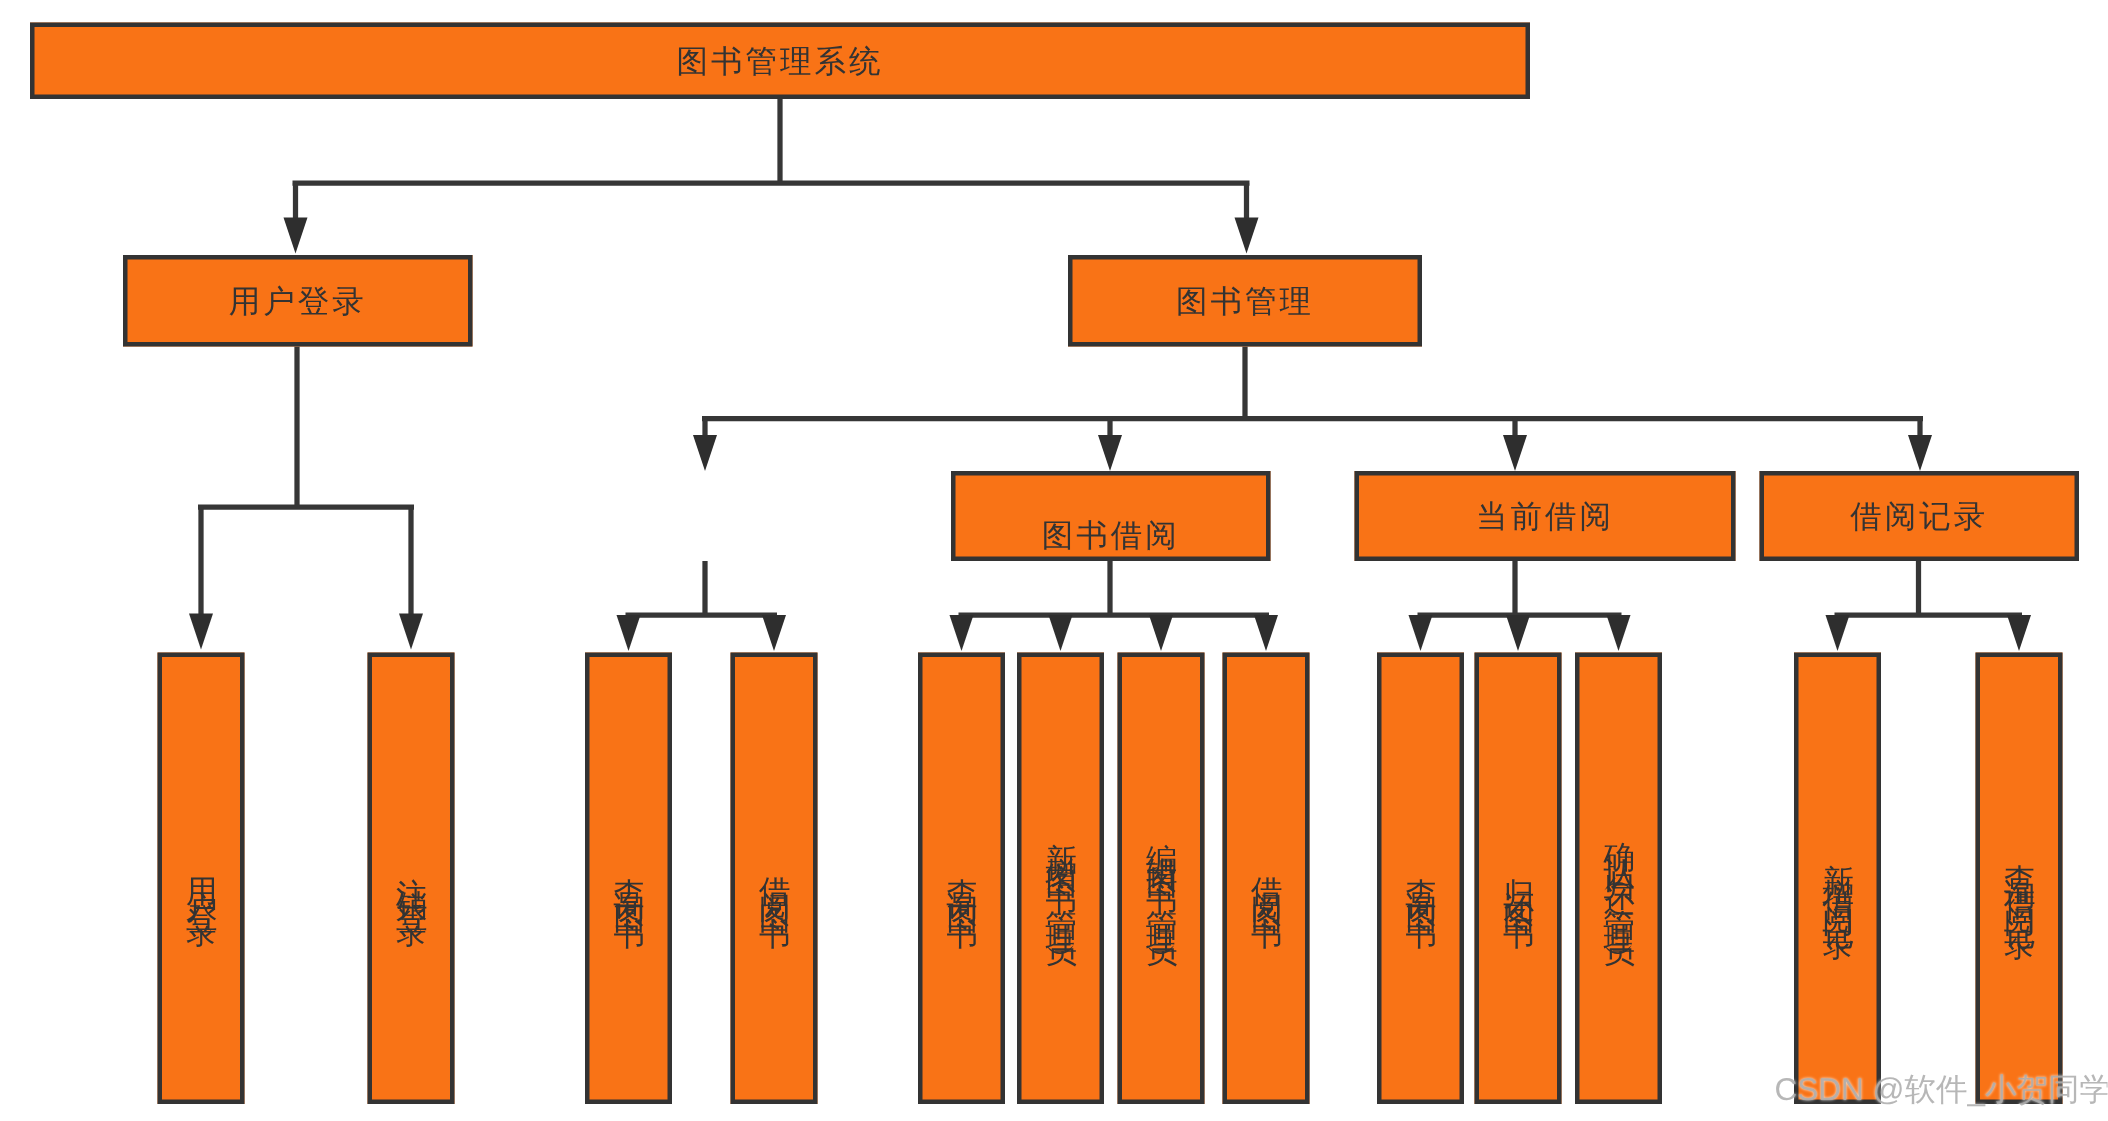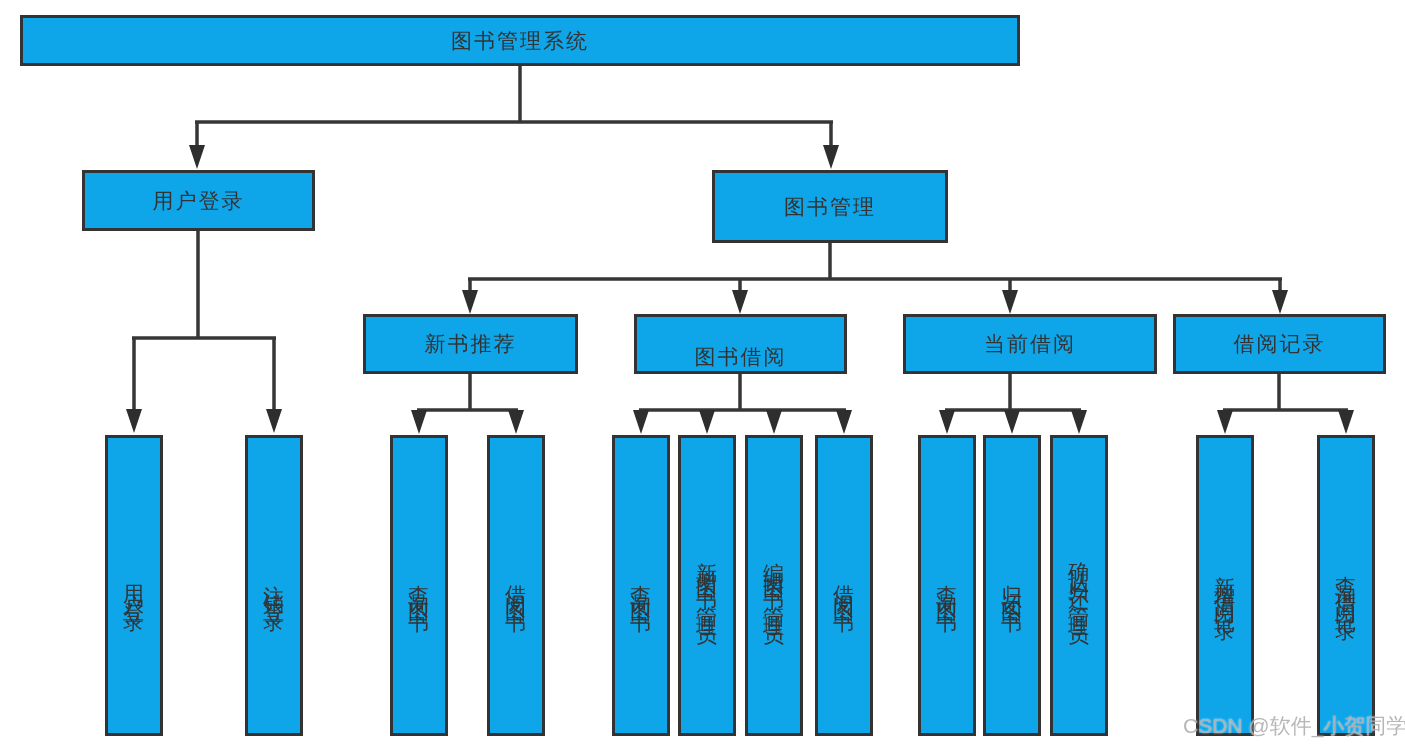--- a/index.html
+++ b/index.html
@@ -5,21 +5,21 @@
   html,body{margin:0;padding:0;}
   body{
     width:1405px;height:747px;position:relative;overflow:hidden;
     background:#ffffff;
     font-family:"Liberation Sans","DejaVu Sans",sans-serif;
   }
   .stage{position:absolute;left:0;top:0;width:1405px;height:747px;}
   svg.wires{position:absolute;left:0;top:0;z-index:1;}
   .node{
     position:absolute;z-index:2;
-    background:#0ea5e9;
+    background:#f97316;
     border:3px solid #333333;
     display:flex;align-items:center;justify-content:center;
     color:#333333;
     font-size:21px;
     letter-spacing:2px;
     box-sizing:border-box;
   }
   .node.leaf{letter-spacing:0;}
   .node.leaf .vtext{
     writing-mode:vertical-lr;
@@ -109,27 +109,24 @@
     </g>
   </svg>
 
   <div class="node" style="left:20px;top:15px;width:1000px;height:51px;">
     <span>图书管理系统</span>
   </div>
 
   <div class="node" style="left:82px;top:170px;width:233px;height:61px;">
     <span>用户登录</span>
   </div>
-  <div class="node" style="left:712px;top:170px;width:236px;height:73px;">
+  <div class="node" style="left:712px;top:170px;width:236px;height:61px;">
     <span>图书管理</span>
   </div>
 
-  <div class="node" style="left:363px;top:314px;width:215px;height:60px;">
-    <span>新书推荐</span>
-  </div>
   <div class="node" style="left:634px;top:314px;width:213px;height:60px;align-items:flex-end;">
     <span>图书借阅</span>
   </div>
   <div class="node" style="left:903px;top:314px;width:254px;height:60px;text-align:center;">
     <span>当前借阅</span>
   </div>
   <div class="node" style="left:1173px;top:314px;width:213px;height:60px;">
     <span>借阅记录</span>
   </div>
 

